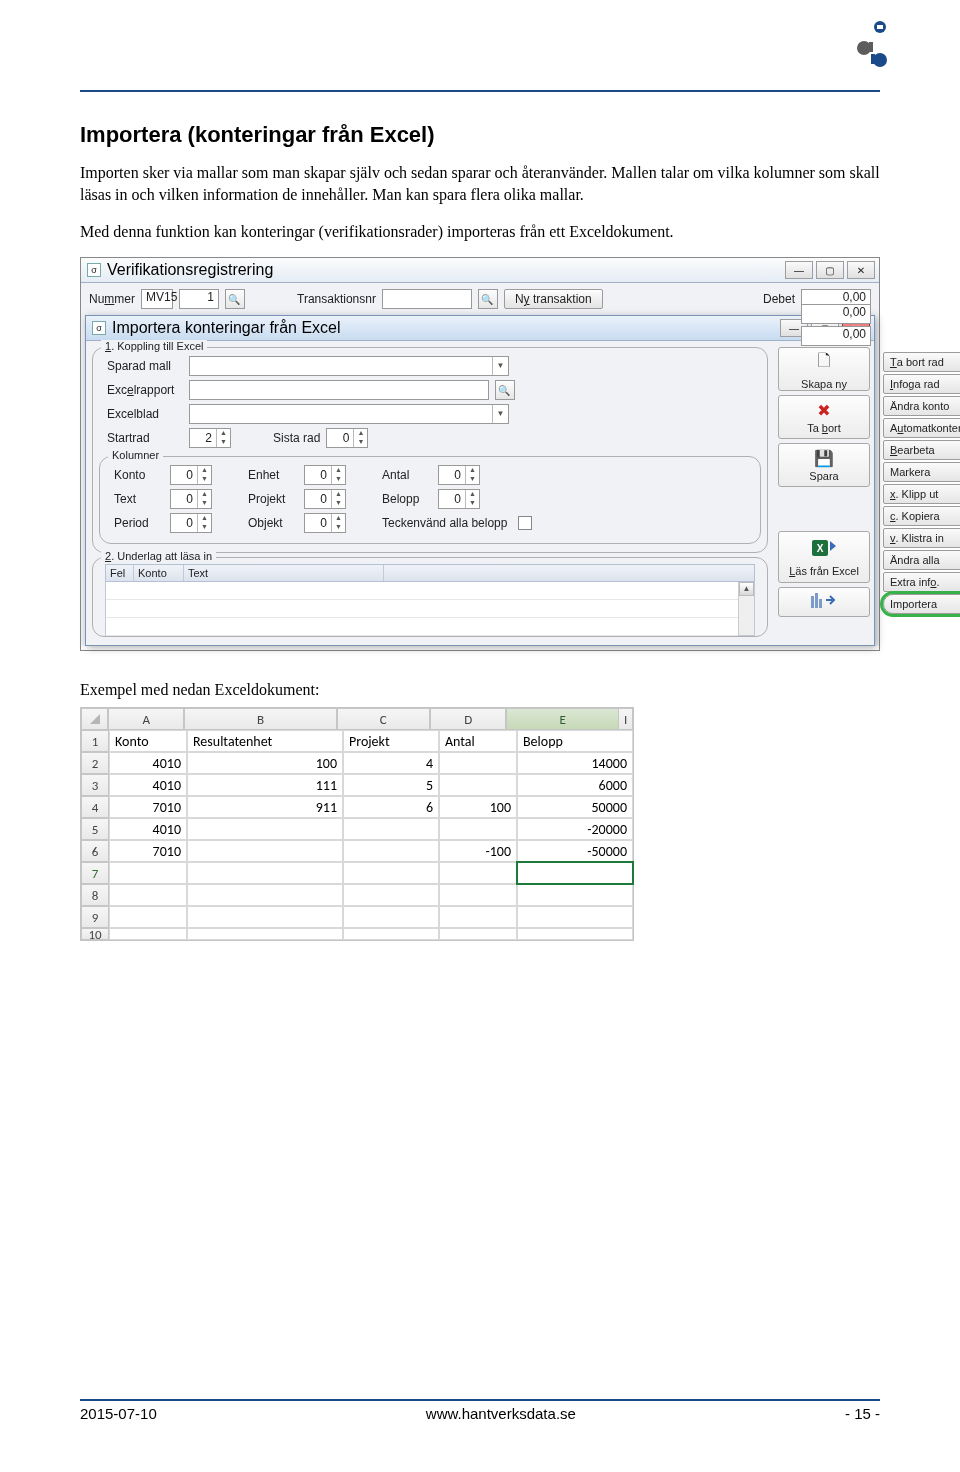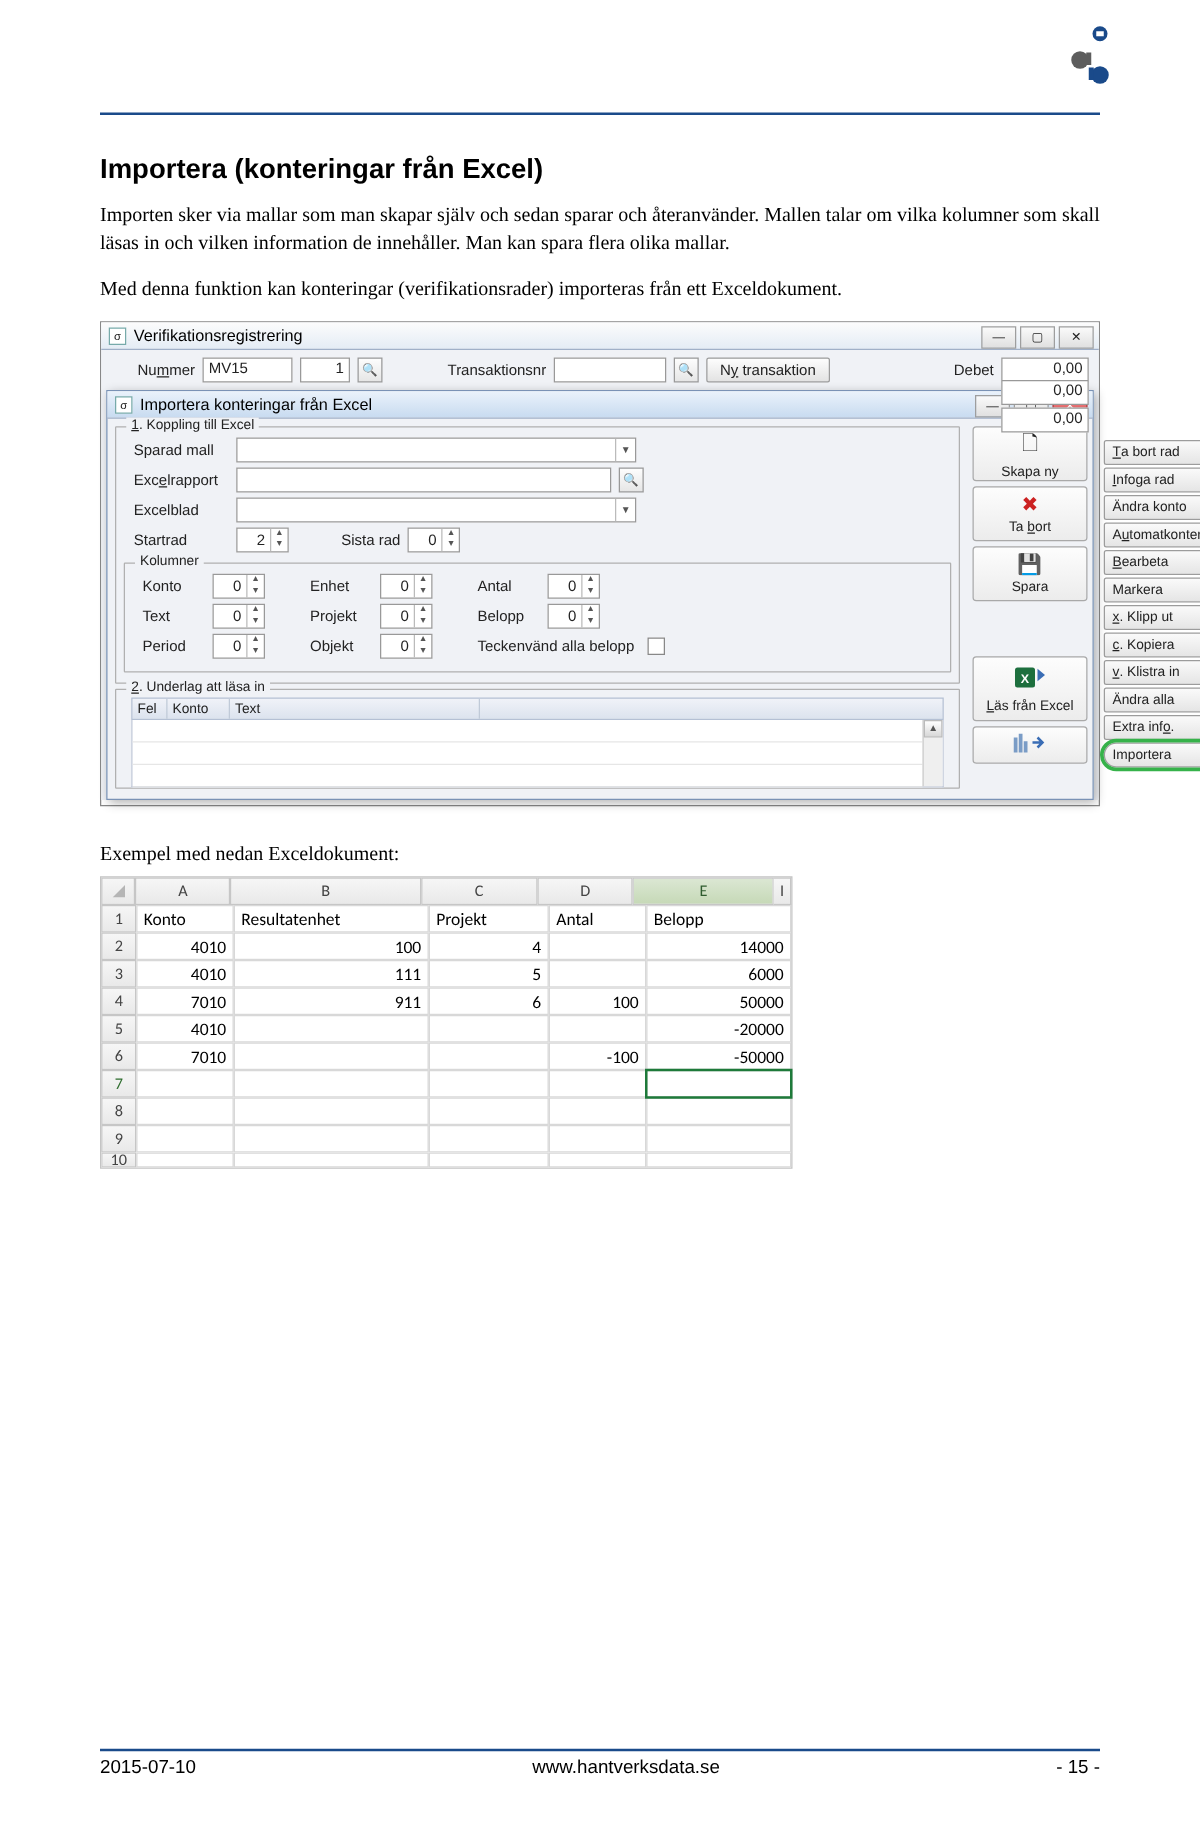--- a/index.html
+++ b/index.html
@@ -33,39 +33,39 @@
   .footer { display: flex; justify-content: space-between; font-family: Tahoma, sans-serif; font-size: 15px; margin-top: 4px; }
   h2 { font-family: Verdana, Geneva, sans-serif; font-weight: bold; font-size: 22px; margin: 30px 0 14px; }
   p { font-family: Georgia, serif; font-size: 16px; line-height: 1.4; margin: 0 0 14px; }
 
   
   .win-wrap { font-family: 'Segoe UI', Tahoma, sans-serif; font-size: 12px; color: #222; margin: 10px 0 24px; border: 1px solid #888; width: 800px; }
   .winbar {
     display: flex; align-items: center; background: linear-gradient(#fcfcfc,#e4ecf5);
     border-bottom: 1px solid #a0b0c8; padding: 3px 6px; position: relative;
   }
-  .winbar .title { font-size: 13px; color: #000; }
+  .winbar .title { font-size: 16px; color: #000; }
   .winbar .winicon { width: 14px; height:14px; margin-right:6px; border:1px solid #7aa; background:#fff; font-size:9px; text-align:center; line-height:12px;}
   .winbtns-set { position:absolute; right:4px; top:3px; display:flex; gap:3px; }
   .winbtn { width:28px; height:18px; border:1px solid #9e9e9e; background:linear-gradient(#fafafa,#e0e0e0); display:flex;align-items:center;justify-content:center;font-size:10px;}
   .winbtn.close { background: linear-gradient(#f5a0a4,#d43838); color:#fff; border-color:#b02222;}
   .row { display:flex; align-items:center; gap:6px; padding:2px 8px; }
   .lbl { font-size: 12px; }
   .underlined { text-decoration: underline; }
   .inp { height:20px; border:1px solid #999; background:#fff; padding:0 4px; font-size:12px; min-width:30px;}
   .spin { display:inline-flex; align-items:center; border:1px solid #999; background:#fff; height:20px;}
   .spin .num { width:26px; text-align:right; padding:0 4px; font-size:12px;}
   .spin .arrows { width:14px; display:flex; flex-direction:column; border-left:1px solid #bbb;}
   .spin .arrows span { height:9px; font-size:7px; line-height:8px; text-align:center; color:#555;}
   .mag { width:20px; height:20px; border:1px solid #999; background:linear-gradient(#fdfdfd,#e6e6e6); display:inline-flex;align-items:center;justify-content:center; font-size:10px;}
   .combo { display:inline-flex; border:1px solid #999; height:20px; background:#fff;}
   .combo .cval { flex:1; padding:0 4px; font-size:12px;}
   .combo .carr { width:16px; border-left:1px solid #bbb; text-align:center; font-size:8px; line-height:18px; color:#555;}
   .btn { background:linear-gradient(#fdfdfd,#e3e3e3); border:1px solid #9c9c9c; border-radius:2px; height:20px; padding:0 10px; font-size:12px; display:inline-flex;align-items:center;}
-  .groupbox { border:1px solid #b0b0b0; margin:4px 6px; padding:6px 6px 8px; position:relative; border-radius:1px;}
+  .groupbox { border:1px solid #b0b0b0; margin:4px 6px; padding:6px 6px 8px; position:relative; border-radius:12px;}
   .groupbox > .legend { position:absolute; top:-8px; left:8px; background:#f0f2f6; padding:0 4px; font-size:11px;}
   .verif-body { background:#f0f2f6; }
   .import-win { position:relative; border:1px solid #7a92b5; margin:4px; box-shadow:2px 2px 8px rgba(0,0,0,.3); background:#f0f2f6;}
   .import-body { display:flex; }
   .import-left { flex:1; padding:2px 0 4px; }
   .import-right { width:100px; padding:6px 4px; display:flex; flex-direction:column; gap:4px;}
   .bigbtn { display:flex;flex-direction:column;align-items:center;justify-content:center; height:44px; background:linear-gradient(#fdfdfd,#ececec); border:1px solid #a9a9a9; border-radius:3px; font-size:11px; gap:2px;}
   .bigbtn .ic { font-size:16px; }
   .grid-head { display:flex; background:linear-gradient(#f0f2f8,#dce3ee); border:1px solid #b4c0d4; margin:0 6px;align-items:flex-end;}
   .grid-head span { padding:2px 4px; border-right:1px solid #c0cad8; font-size:11px;}
@@ -119,23 +119,23 @@
     <div class="verif-body">
       <div class="winbar">
         <span class="winicon">σ</span>
         <span class="title">Verifikationsregistrering</span>
         <div class="winbtns-set">
           <span class="winbtn">—</span>
           <span class="winbtn">▢</span>
           <span class="winbtn">✕</span>
         </div>
       </div>
-      <div class="row" style="padding-top:6px;margin-left:21px;">
+      <div class="row" style="padding-top:6px;">
         <span class="lbl">Nu<span class="underlined">m</span>mer</span>
-        <span class="inp" style="width:72px;">MV15</span>
+        <span class="inp" style="width:32px;">MV15</span>
         <span class="inp" style="width:40px;text-align:right;">1</span>
         <span class="mag">🔍</span>
         <span style="width:40px;"></span>
         <span class="lbl">Transaktionsnr</span>
         <span class="inp" style="width:90px;"></span>
         <span class="mag">🔍</span>
         <span class="btn">N<span class="underlined">y</span>&nbsp;transaktion</span>
         <span style="flex:1"></span>
         <span class="lbl-right">Debet</span>
         <span class="inp" style="width:70px;text-align:right;">0,00</span>

